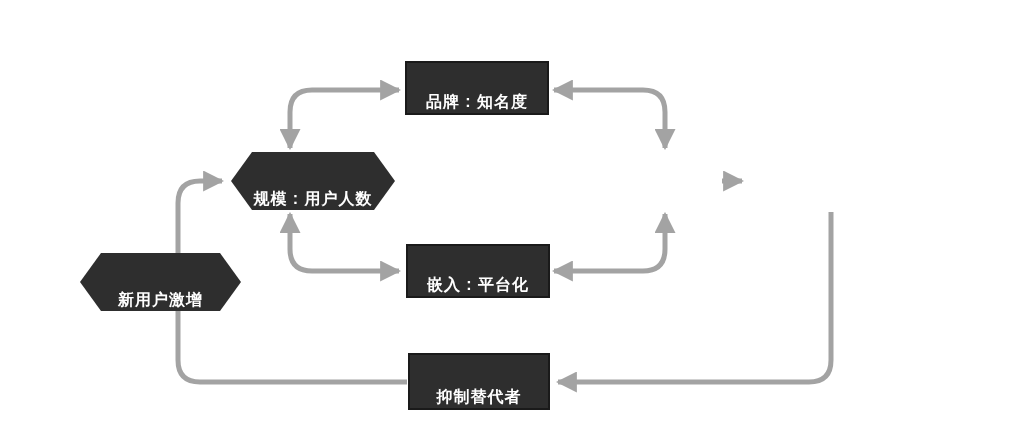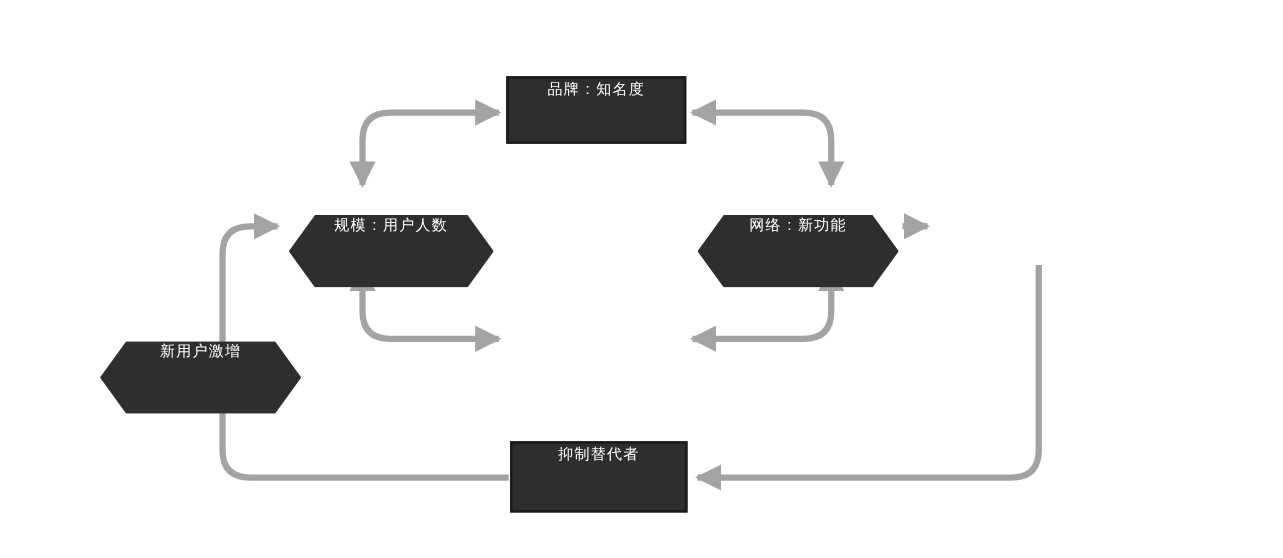--- a/index.html
+++ b/index.html
@@ -7,29 +7,28 @@
     position:relative;
     width:1026px;height:446px;
     background:#ffffff;
     font-family:"Liberation Sans","DejaVu Sans",sans-serif;
     overflow:hidden;
   }
   .edges{position:absolute;left:0;top:0;width:1026px;height:446px;}
   .edge{fill:none;stroke:#a3a3a3;stroke-width:5;}
   .node{
     position:absolute;
-    display:flex;align-items:flex-start;justify-content:center;
+    display:flex;align-items:flex-end;justify-content:center;
     background:#2e2e2e;color:#ffffff;
-    font-size:12px;font-weight:normal;letter-spacing:1px;
+    font-size:16px;font-weight:bold;letter-spacing:1px;
     box-sizing:border-box;white-space:nowrap;
   }
   .rect{border:2px solid #1a1a1a;}
   .hex{
     clip-path:polygon(0 50%, 21px 0, calc(100% - 21px) 0, 100% 50%, calc(100% - 21px) 100%, 21px 100%);
-    margin-top:20px;
   }
   #node-brand    {left:405px; top:61px;  width:144px; height:54px;}
   #node-scale    {left:231px; top:152px; width:164px; height:58px;}
   #node-network  {left:558px; top:152px; width:161px; height:58px;}
   #node-fortress {left:747px; top:152px; width:168px; height:58px; letter-spacing:0.5px;}
   #node-surge    {left:80px;  top:253px; width:161px; height:58px;}
   #node-embed    {left:406px; top:244px; width:144px; height:54px;}
   #node-suppress {left:408px; top:353px; width:142px; height:57px;}
 </style>
 </head>
@@ -60,27 +59,27 @@
   </svg>
 
   <div class="node rect" id="node-brand">
     <span>品牌 : 知名度</span>
   </div>
 
   <div class="node hex" id="node-scale">
     <span>规模 : 用户人数</span>
   </div>
 
-  <div class="node hex" id="node-network">
-    <span>网络 : 新功能</span>
-  </div>
 
 
   <div class="node hex" id="node-surge">
     <span>新用户激增</span>
   </div>
 
+  <div class="node rect" id="node-embed">
+    <span>嵌入 : 平台化</span>
+  </div>
 
   <div class="node rect" id="node-suppress">
     <span>抑制替代者</span>
   </div>
 
 </div>
 
 </body></html>

